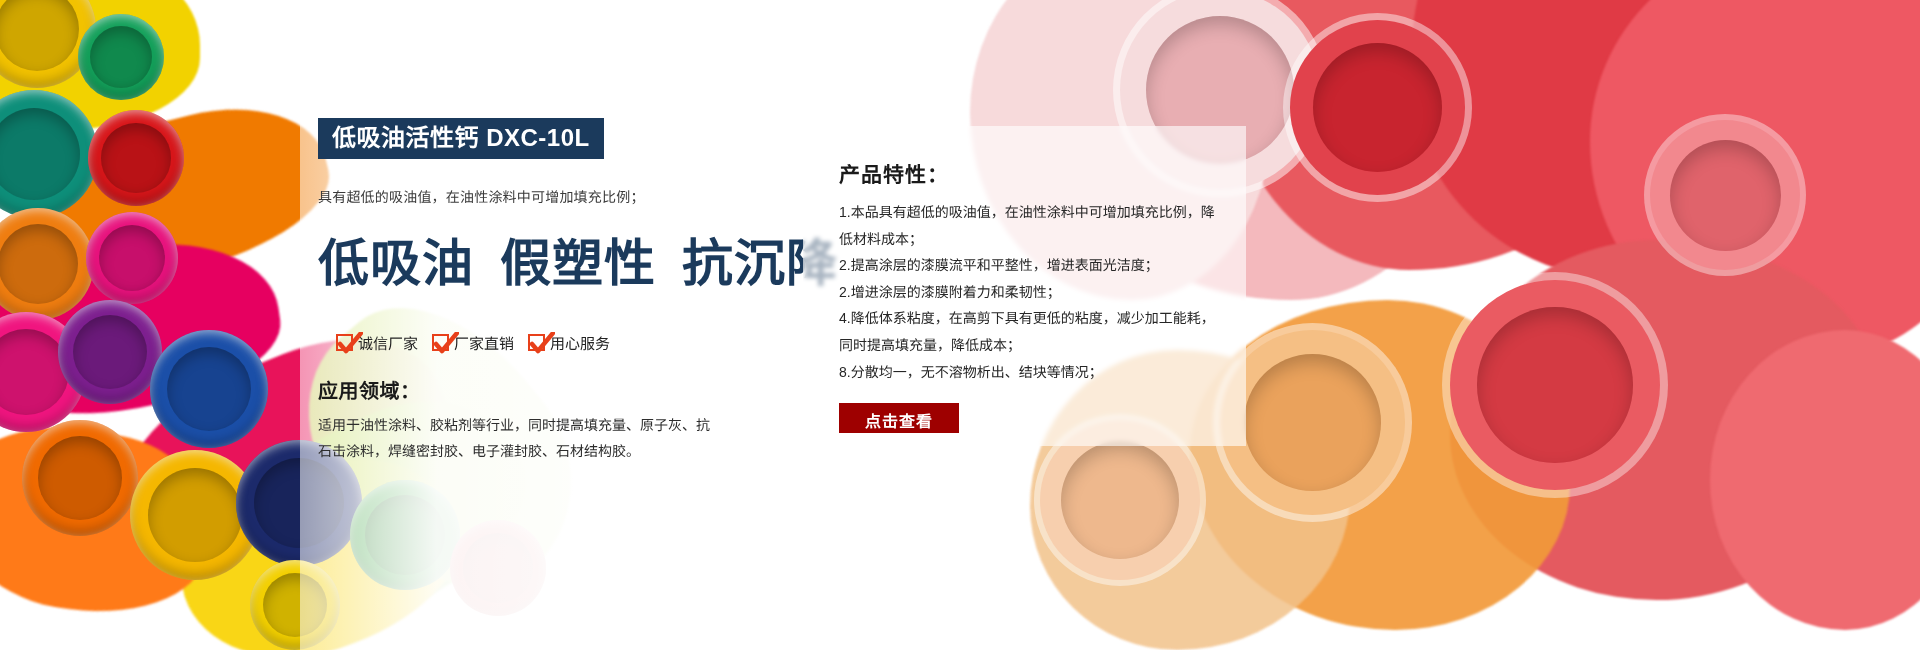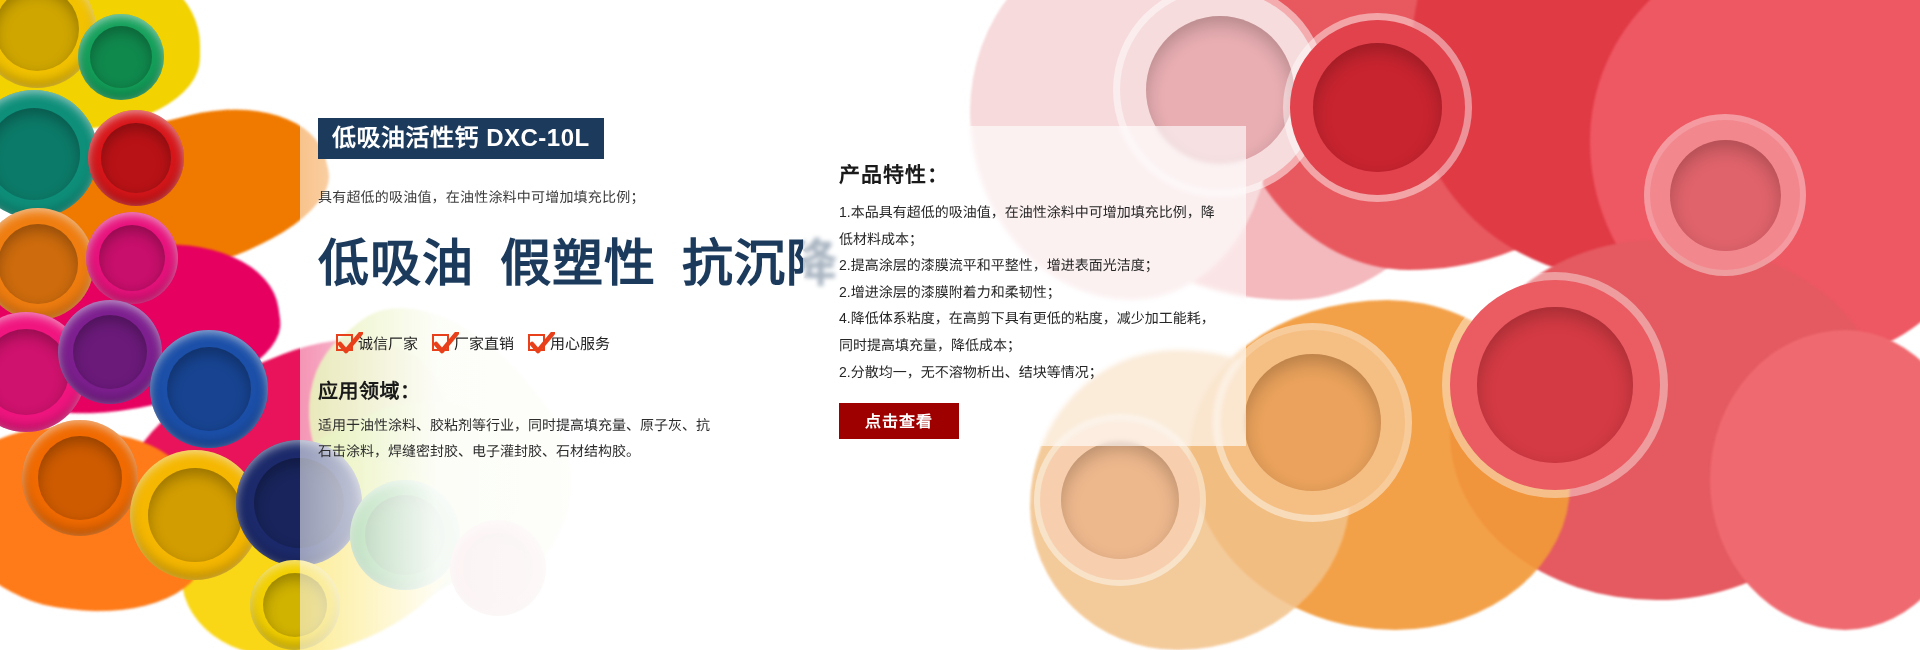--- a/index.html
+++ b/index.html
@@ -187,21 +187,21 @@
   }
 
   .cta-button {
     display: inline-block;
     margin: 18px 0 0 0;
     background: #9e0000;
     color: #ffffff;
     font-size: 16px;
     font-weight: bold;
     letter-spacing: 1px;
-    padding: 9px 26px 8px 26px;
+    padding: 9px 26px 2px 26px;
     border: none;
     cursor: pointer;
     line-height: 1.2;
   }
 </style>
 </head>
 <body>
 
 <div id="banner">
 
@@ -348,21 +348,21 @@
     <div class="right-panel">
       <div class="panel-inner">
 
         <div class="panel-heading">产品特性：</div>
 
         <ul class="feature-list">
           <li>1.本品具有超低的吸油值，在油性涂料中可增加填充比例，降低材料成本；</li>
           <li>2.提高涂层的漆膜流平和平整性，增进表面光洁度；</li>
           <li>2.增进涂层的漆膜附着力和柔韧性；</li>
           <li>4.降低体系粘度，在高剪下具有更低的粘度，减少加工能耗，同时提高填充量，降低成本；</li>
-          <li>2.分散均一，无不溶物析出、结块等情况；</li>
+          <li>8.分散均一，无不溶物析出、结块等情况；</li>
         </ul>
 
         <button class="cta-button">点击查看</button>
 
       </div>
     </div>
 
   </div>
 </div>
 

